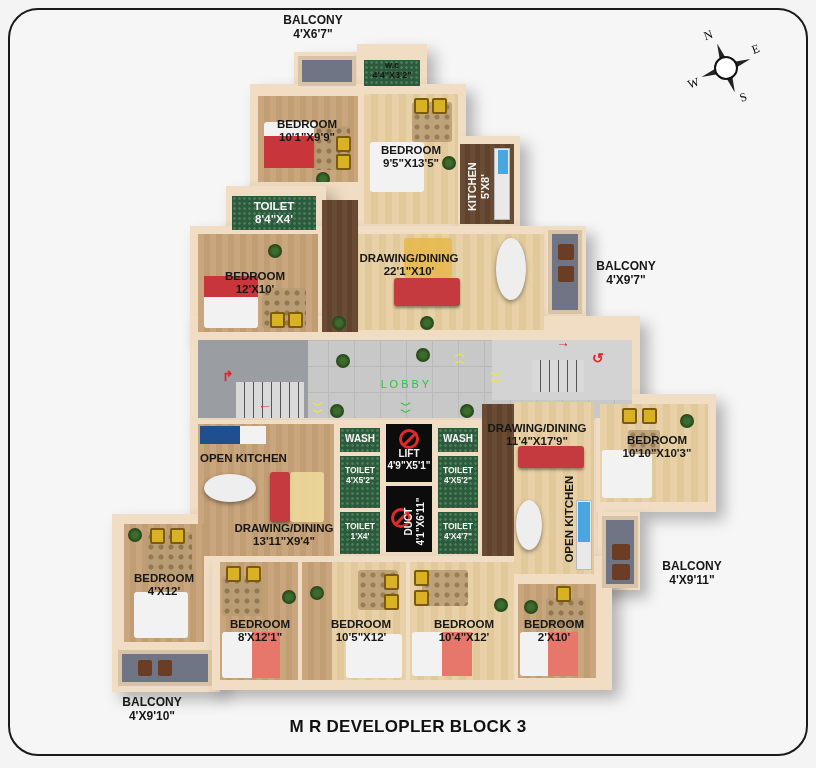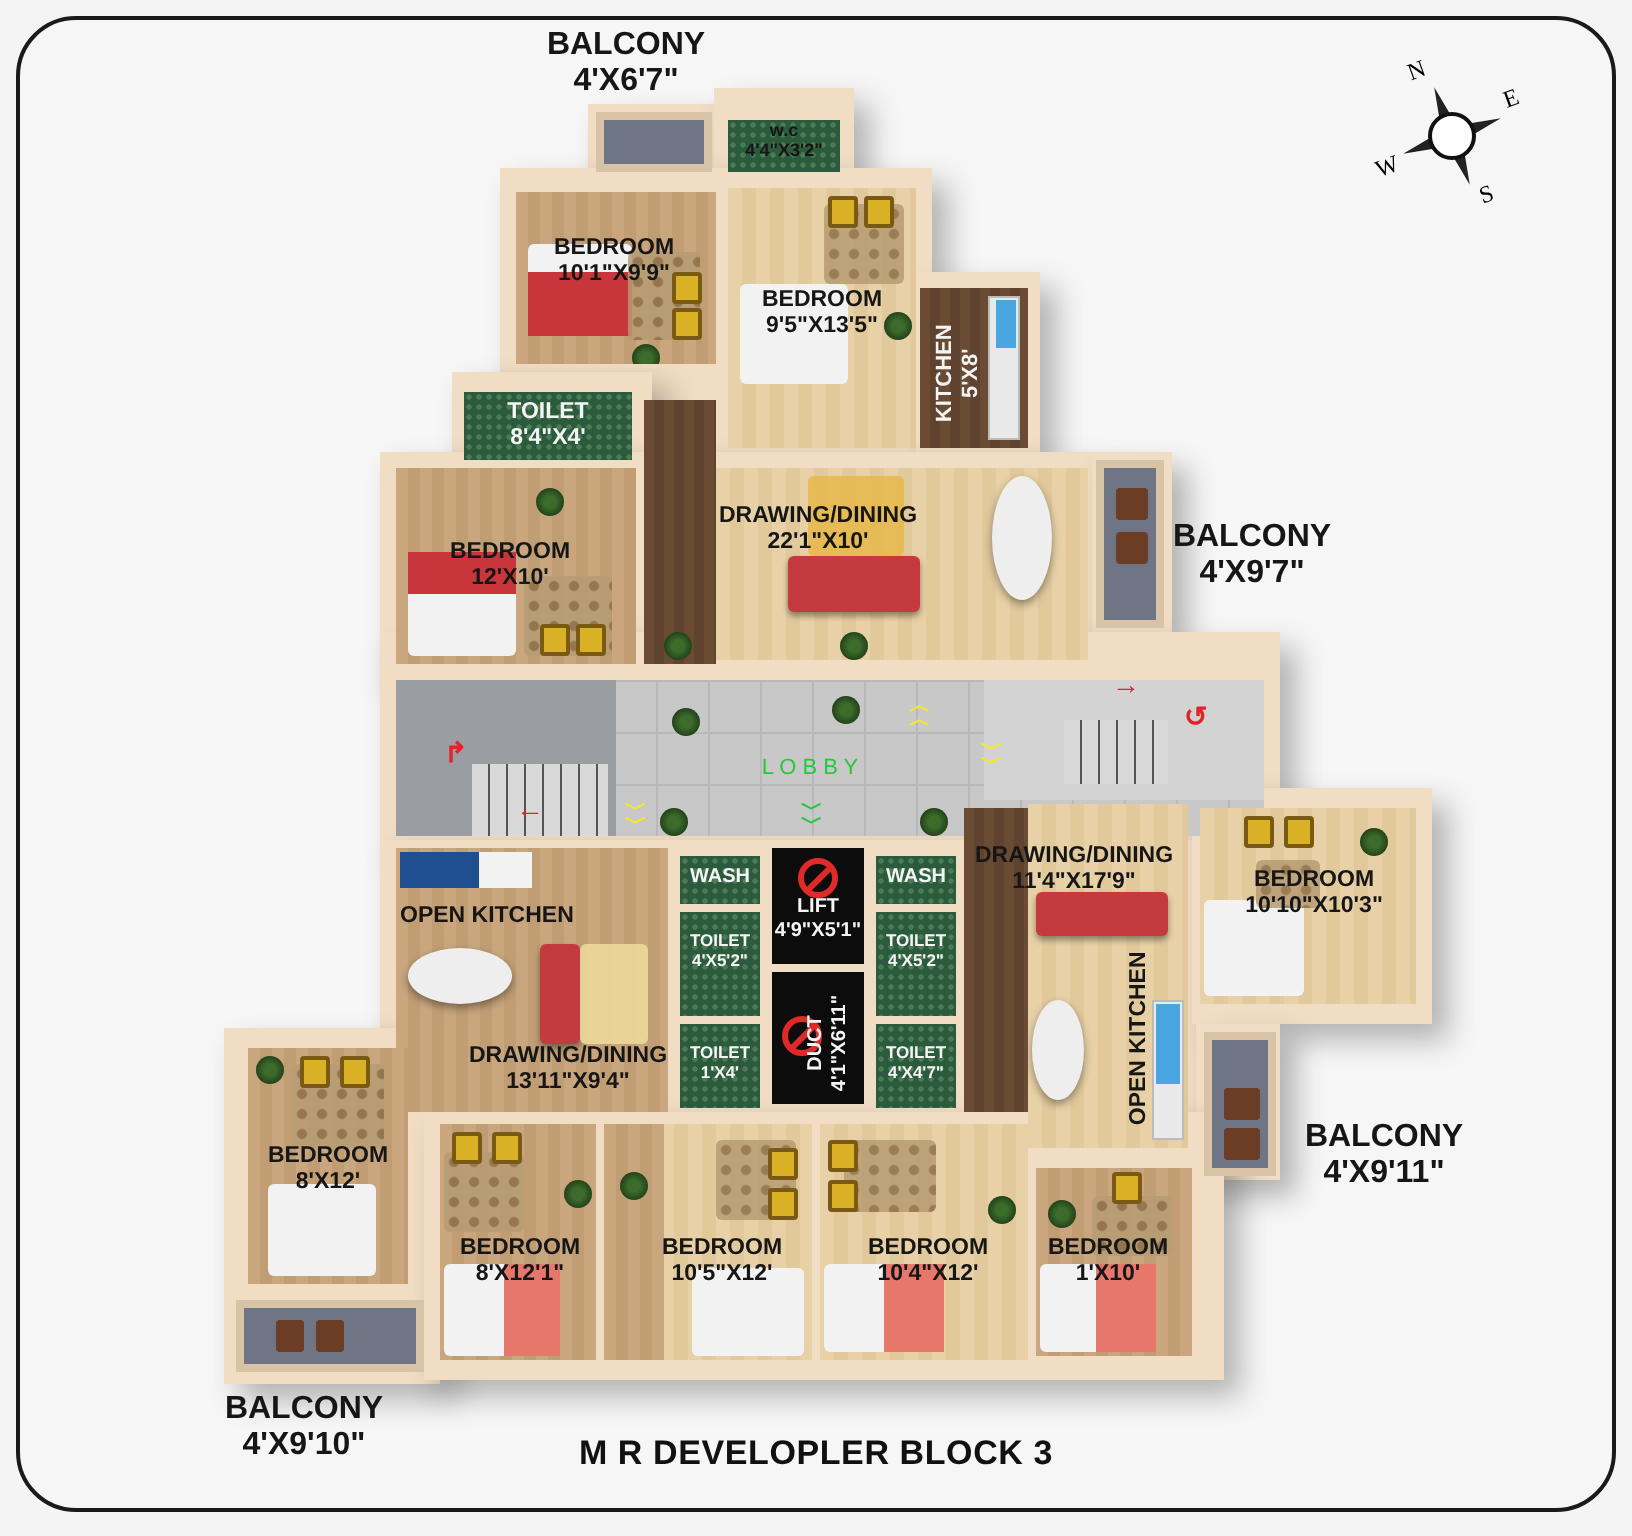--- a/index.html
+++ b/index.html
@@ -13,21 +13,21 @@
   .wood { background: repeating-linear-gradient(90deg, #c9a67e 0 6px, #c19d74 6px 12px); }
   .wood-light { background: repeating-linear-gradient(90deg, #e8d1a6 0 7px, #e1c99c 7px 14px); }
   .wood-dark { background: repeating-linear-gradient(90deg, #6a4c35 0 5px, #5f432e 5px 10px); }
   .tile { background: #c8c8c8; background-image: linear-gradient(#b9b9b9 1px, transparent 1px), linear-gradient(90deg, #b9b9b9 1px, transparent 1px); background-size: 26px 26px; }
   .green { background: #2c5a3c; background-image: radial-gradient(#4a7d56 1.2px, transparent 1.5px); background-size: 5px 5px; }
   .balc { background: #6f7585; border: 4px solid #d9c3a7; }
   .black { background: #0c0c0c; }
   .lbl { position: absolute; color: #161616; font-weight: bold; text-align: center; line-height: 1.15; white-space: nowrap; font-size: 11.5px; }
   .lbl.w { color: #f4f4f4; }
   .lbl.sm { font-size: 8.5px; }
-  .lbl.big { font-size: 16px; text-align: center; }
+  .lbl.big { font-size: 12px; text-align: center; }
   .vert { transform: rotate(-90deg); transform-origin: center; }
   .bed { position: absolute; background: #f2f2f2; border-radius: 3px; }
   .bed .sheet { position: absolute; left: 0; right: 0; bottom: 0; height: 60%; }
   .chair { position: absolute; width: 15px; height: 16px; background: #d8b224; border: 2px solid #7a5a12; border-radius: 2px; }
   .sofa { position: absolute; background: #c43a3f; border-radius: 3px; box-shadow: 0 2px 3px rgba(0,0,0,.4); }
   .table-oval { position: absolute; background: #eeeeee; border-radius: 50%; box-shadow: 0 2px 4px rgba(0,0,0,.4); }
   .rug { position: absolute; background: #b79c74; border-radius: 3px; opacity: .85;
     background-image: radial-gradient(circle, #8d6e48 2px, transparent 3px); background-size: 10px 10px; }
   .plant { position: absolute; width: 14px; height: 14px; border-radius: 50%; background: radial-gradient(circle, #3c6b2c 30%, #24431a 70%); }
   .counter { position: absolute; background: #e9e9e9; border: 1px solid #bbb; }
@@ -277,21 +277,21 @@
 
 <div class="room wood" style="left:124px;top:524px;width:80px;height:118px;">
   <div class="bed" style="left:10px;top:68px;width:54px;height:46px;"></div>
   <div class="rug" style="left:22px;top:8px;width:46px;height:42px;"></div>
   <div class="chair" style="left:26px;top:4px;"></div>
   <div class="chair" style="left:46px;top:4px;"></div>
   <div class="plant" style="left:4px;top:4px;"></div>
 </div>
 <div class="lbl" style="left:124px;top:572px;width:80px;">
   <div>BEDROOM</div>
-  <div>8'X12'</div>
+  <div>4'X12'</div>
 </div>
 
 <div class="room balc" style="left:118px;top:650px;width:94px;height:36px;">
   <div class="abs" style="left:16px;top:6px;width:14px;height:16px;background:#6b3d24;border-radius:2px;"></div>
   <div class="abs" style="left:36px;top:6px;width:14px;height:16px;background:#6b3d24;border-radius:2px;"></div>
 </div>
 <div class="lbl big" style="left:110px;top:696px;width:84px;">
   <div>BALCONY</div>
   <div>4'X9'10"</div>
 </div>
@@ -340,16 +340,16 @@
 <div class="room wood" style="left:518px;top:584px;width:78px;height:94px;">
   <div class="bed" style="left:2px;top:48px;width:58px;height:44px;">
       <div class="sheet" style="background:#e7776a;left:28px;height:100%;"></div>
     </div>
   <div class="rug" style="left:28px;top:14px;width:40px;height:30px;"></div>
   <div class="chair" style="left:38px;top:2px;"></div>
   <div class="plant" style="left:6px;top:16px;"></div>
 </div>
 <div class="lbl" style="left:512px;top:618px;width:84px;">
   <div>BEDROOM</div>
-  <div>1'X10'</div>
+  <div>2'X10'</div>
 </div>
 
 <div class="title">M R DEVELOPLER BLOCK 3</div>
 
 </body></html>

